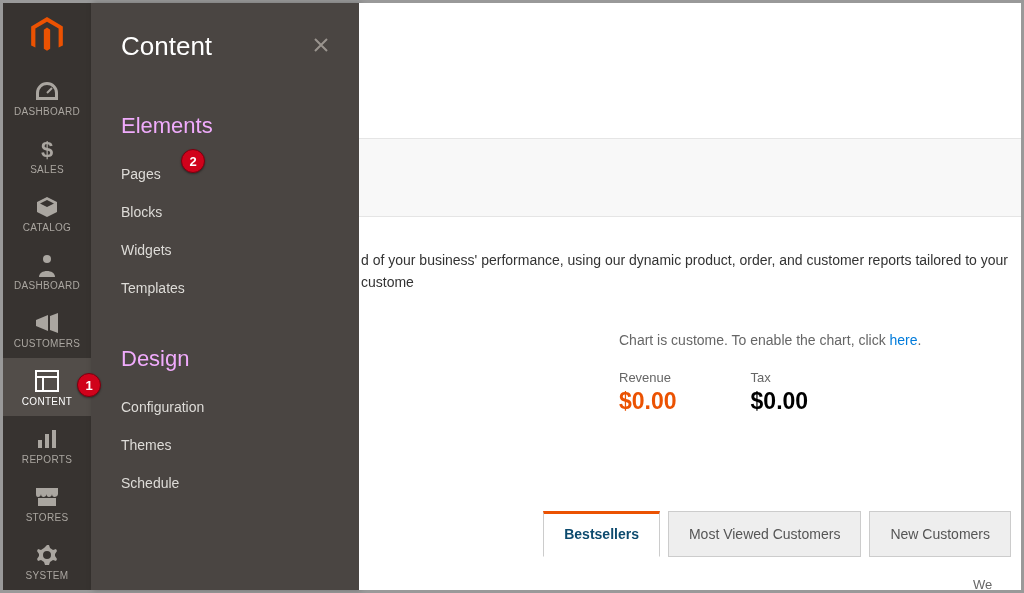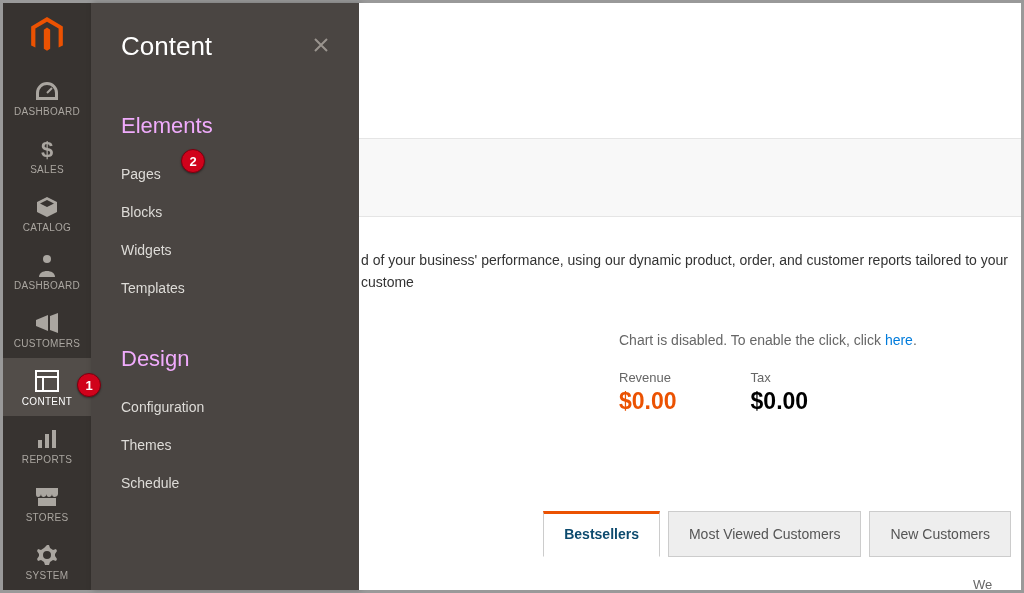--- a/index.html
+++ b/index.html
@@ -171,21 +171,21 @@
           <div class="submenu-link">Schedule</div>
         </div>
       </div>
   </div>
 
   <div class="main">
     <div class="band-top"></div>
     <div class="band-mid"></div>
     <div class="info-text">d of your business' performance, using our dynamic product, order, and customer reports tailored to your custome</div>
     <div class="chart-disabled">
-      <span>Chart is disabled. To enable the click, click </span><a>here</a><span>.</span>
+      <span>Chart is custome. To enable the chart, click </span><a>here</a><span>.</span>
     </div>
     <div class="metrics" id="metrics">
         <div>
           <div class="metric-label">Revenue</div>
           <div class="metric-value accent">$0.00</div>
         </div>
         <div>
           <div class="metric-label">Tax</div>
           <div class="metric-value">$0.00</div>
         </div>

